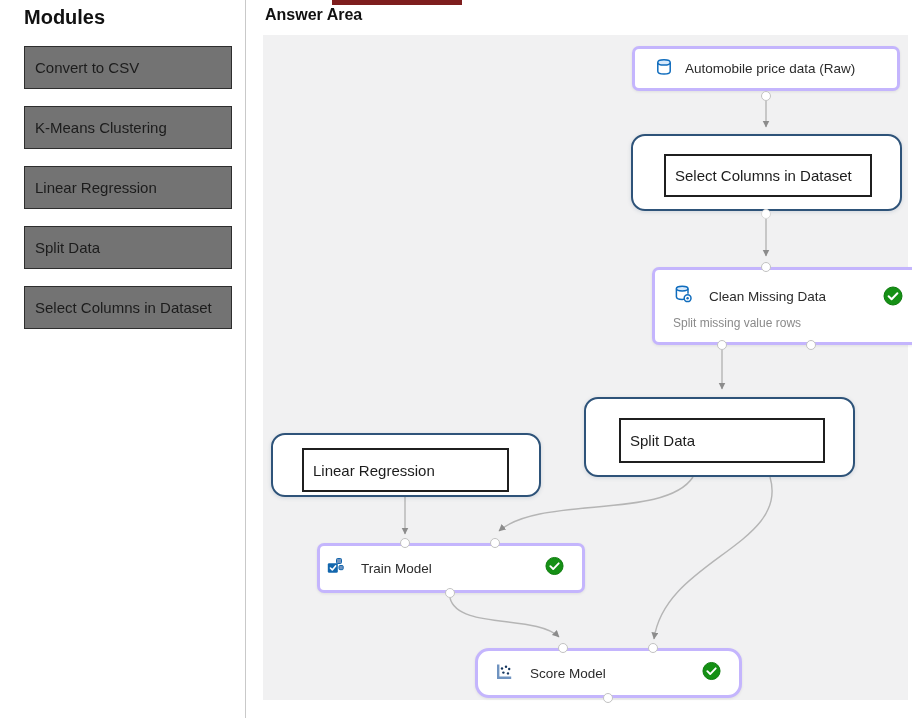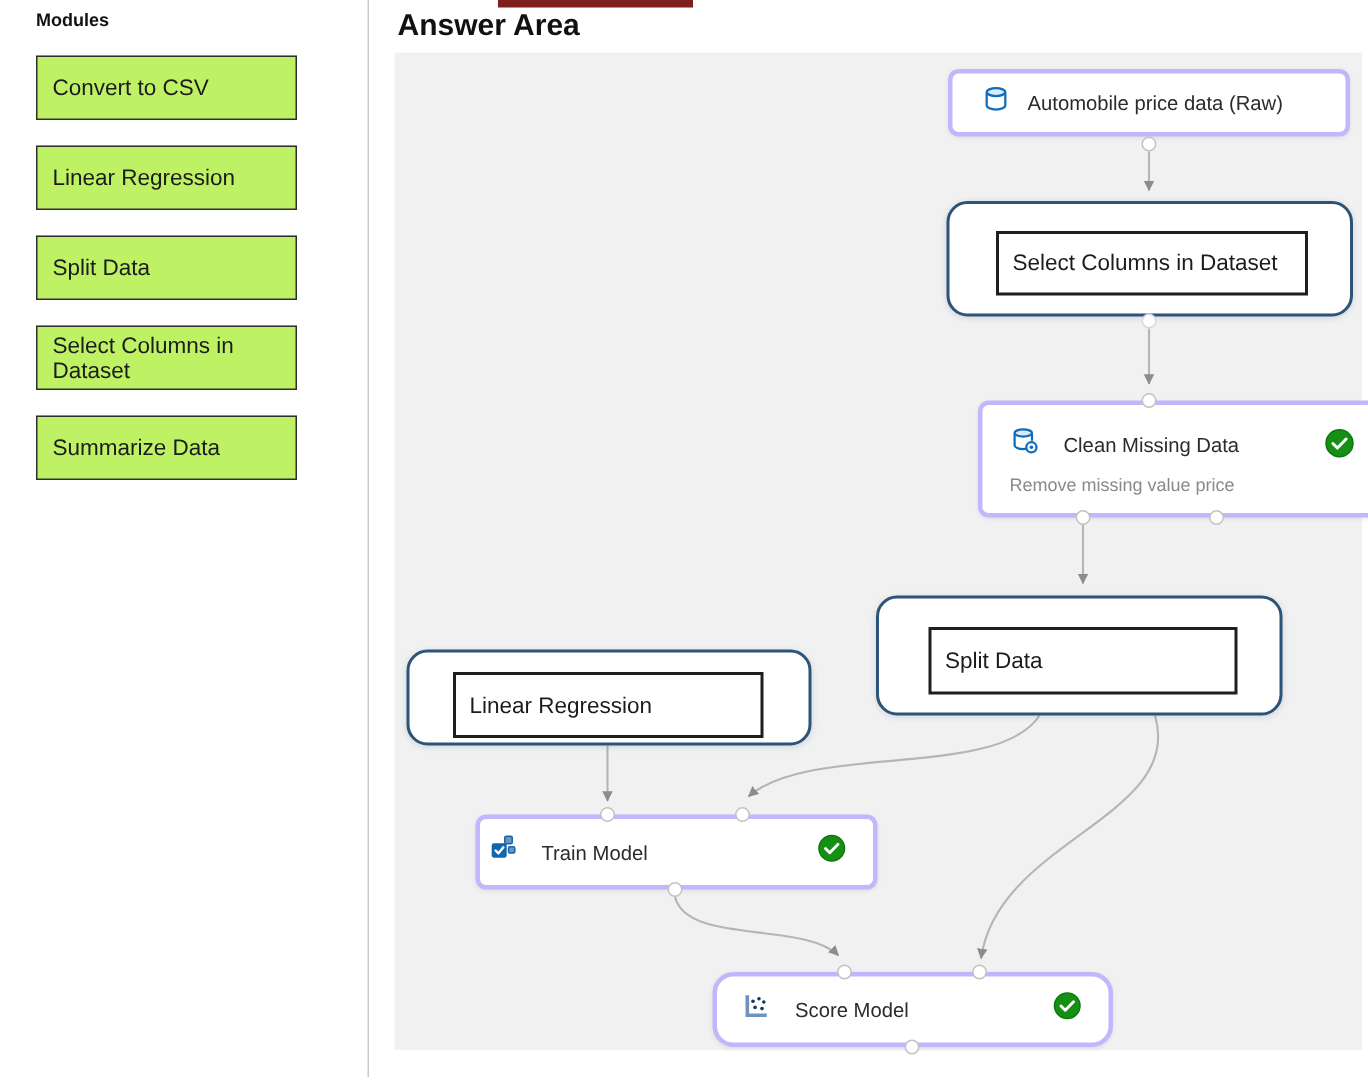--- a/index.html
+++ b/index.html
@@ -2,28 +2,28 @@
 <html><head>
 <meta charset="utf-8">
 <style>
   * { box-sizing: border-box; margin: 0; padding: 0; }
   html,body { width: 912px; height: 724px; background: #ffffff;
     font-family: "Liberation Sans", sans-serif; overflow: hidden; position: relative; }
   .stage { position: absolute; left: 0; top: 0; width: 912px; height: 724px; }
 
   
   .modules-panel { position: absolute; left: 24px; top: 6px; width: 208px; }
-  .panel-title { font-size: 12px; font-weight: bold; color: #111; margin-bottom: 17px; }
-  .module-box { height: 43px; width: 174px; border: 1.5px solid #2e2e2e; background: #bef264;
+  .panel-title { font-size: 20px; font-weight: bold; color: #111; margin-bottom: 17px; }
+  .module-box { height: 43px; width: 208px; border: 1.5px solid #2e2e2e; background: #737373;
     display: flex; align-items: center; padding-left: 10px; margin-bottom: 17px;
     font-size: 15px; color: #1c1c1c; }
 
   .divider { position: absolute; left: 245px; top: 0; width: 1px; height: 718px; background: #c9c9c9; }
 
-  .answer-title { position: absolute; left: 265px; top: 6px; font-size: 20px; font-weight: bold; color: #111; }
+  .answer-title { position: absolute; left: 265px; top: 6px; font-size: 16px; font-weight: bold; color: #111; }
   .crop-remnant { position: absolute; left: 332px; top: 0; width: 130px; height: 5px; background: #7e1e1e; }
 
   
   .canvas { position: absolute; left: 263px; top: 35px; width: 645px; height: 665px; background: #f1f1f2; }
   svg.wires { position: absolute; left: 0; top: 0; width: 912px; height: 724px; pointer-events: none; }
 
   .node { position: absolute; background: #fff; border: 3px solid #c4b5fd; border-radius: 7px;
     box-shadow: 0 1px 3px rgba(0,0,0,0.08); }
   .node-row { position: absolute; left: 0; top: 0; right: 0; height: 100%;
     display: flex; align-items: center; }
@@ -59,30 +59,30 @@
 <body>
 
 <div class="stage">
 
   <div class="modules-panel">
     <div class="panel-title">Modules</div>
     <div class="module-box">
       <span>Convert to CSV</span>
     </div>
     <div class="module-box">
+      <span>K-Means Clustering</span>
+    </div>
+    <div class="module-box">
       <span>Linear Regression</span>
     </div>
     <div class="module-box">
       <span>Split Data</span>
     </div>
     <div class="module-box">
       <span>Select Columns in Dataset</span>
-    </div>
-    <div class="module-box">
-      <span>Summarize Data</span>
     </div>
   </div>
 
   <div class="divider"></div>
   <div class="answer-title">Answer Area</div>
   <div class="crop-remnant"></div>
 
   <div class="canvas"></div>
 
   <svg class="wires" viewBox="0 0 912 724">
@@ -132,21 +132,21 @@
         </svg>
       </span>
       <span class="node-label">Clean Missing Data</span>
     </div>
     <span class="check" style="top:28px;">
       <svg width="20" height="20" viewBox="0 0 20 20">
         <circle cx="10" cy="10" r="9" fill="#159015" stroke="#0c7a0c" stroke-width="1"></circle>
         <path d="M5.6 10.2 L8.6 13.2 L14.4 7.2" fill="none" stroke="#fff" stroke-width="2" stroke-linecap="round" stroke-linejoin="round"></path>
       </svg>
     </span>
-    <div class="node-sub">Remove missing value price</div>
+    <div class="node-sub">Split missing value rows</div>
   </div>
 
   <div class="placeholder" id="node-split">
     <div class="dropped-box" id="inner-split">
       <span>Split Data</span>
     </div>
   </div>
 
   <div class="placeholder" id="node-linreg">
     <div class="dropped-box" id="inner-linreg">

